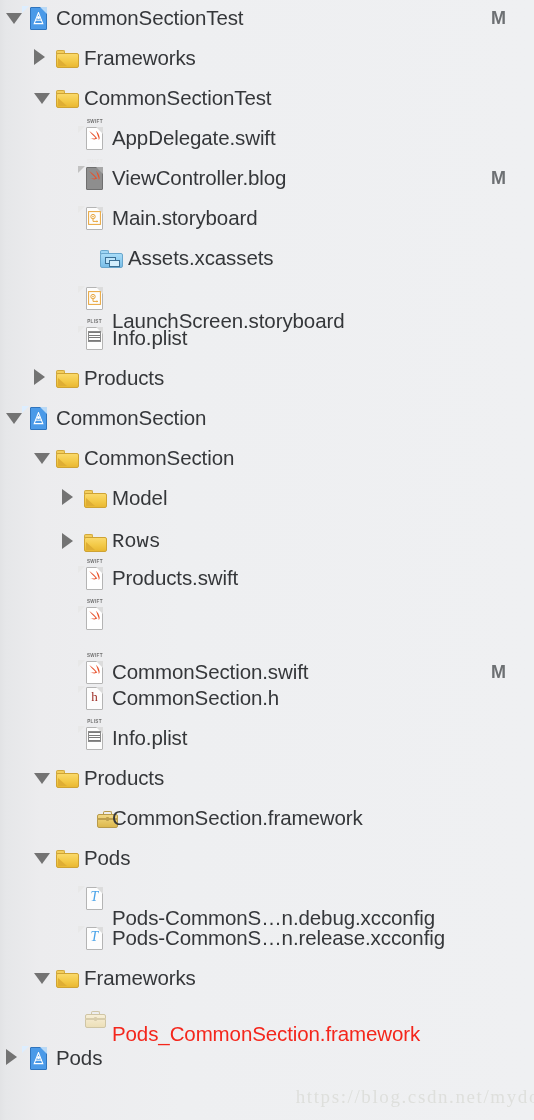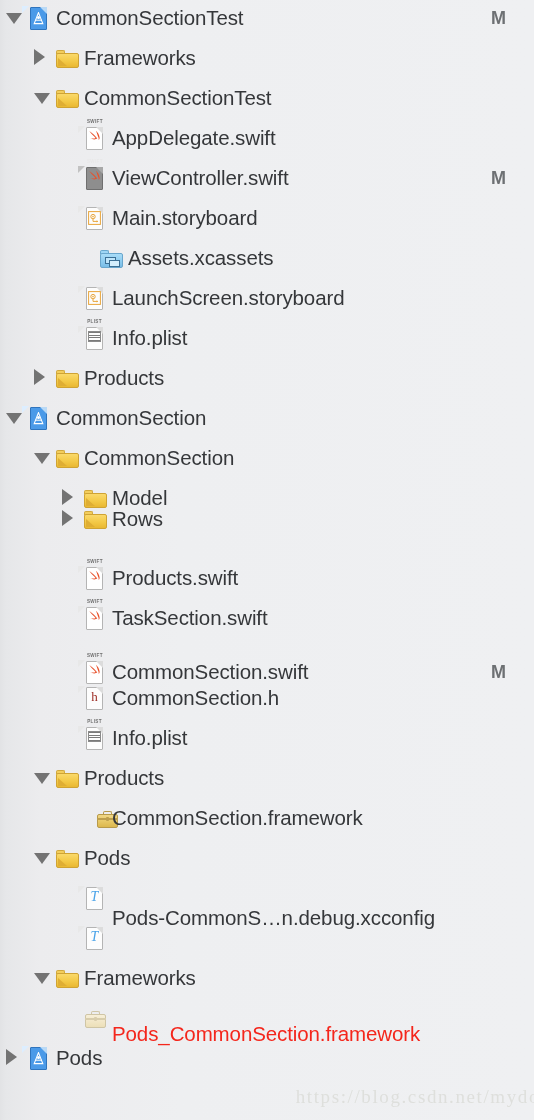--- a/index.html
+++ b/index.html
@@ -331,21 +331,21 @@
             <path d="M1.3 1.1 C4.5 3.4 7.2 5.6 9.3 8.6 C7.4 9.8 4.3 9.6 2.1 8.1 C4.6 9.0 6.6 8.6 7.6 7.9 C5.6 6.2 3.2 3.6 1.3 1.1 Z" fill="#e8502a"></path>
             <path d="M8.0 0.8 C9.9 2.6 11.4 5.0 11.6 7.6 C11.7 8.8 11.3 9.6 10.6 10.1 C10.9 9.0 10.6 7.6 9.9 6.2 C9.2 4.3 8.6 2.4 8.0 0.8 Z" fill="#e8502a"></path>
           </svg><span class="tag">SWIFT</span></span></span>
       <span class="label" style="left: 112px;">AppDelegate.swift</span>
     </div>
     <div class="row" style="top: 158px;">
       <span class="icon" style="left: 84px;"><span class="ic swift dim"><span class="doc"></span><span class="doc-fold"></span><svg class="bird" viewBox="0 0 13 11">
             <path d="M1.3 1.1 C4.5 3.4 7.2 5.6 9.3 8.6 C7.4 9.8 4.3 9.6 2.1 8.1 C4.6 9.0 6.6 8.6 7.6 7.9 C5.6 6.2 3.2 3.6 1.3 1.1 Z" fill="#e8502a"></path>
             <path d="M8.0 0.8 C9.9 2.6 11.4 5.0 11.6 7.6 C11.7 8.8 11.3 9.6 10.6 10.1 C10.9 9.0 10.6 7.6 9.9 6.2 C9.2 4.3 8.6 2.4 8.0 0.8 Z" fill="#e8502a"></path>
           </svg><span class="tag">SWIFT</span></span></span>
-      <span class="label" style="left: 112px;">ViewController.swift</span>
+      <span class="label" style="left: 112px;">ViewController.blog</span>
       <span class="status">M</span>
     </div>
     <div class="row" style="top: 198px;">
       <span class="icon" style="left: 84px;"><span class="ic"><span class="doc"></span><span class="doc-fold"></span><svg class="sb-glyph" viewBox="0 0 13 14">
             <rect x="0.6" y="0.6" width="11.8" height="12.8" fill="none" stroke="#e8a53b" stroke-width="1"></rect>
             <circle cx="5" cy="5.6" r="2.2" fill="none" stroke="#e8a53b" stroke-width="1"></circle>
             <circle cx="5" cy="5.6" r="0.8" fill="#e8a53b"></circle>
             <path d="M5 7.8 L5 10.4 L9.8 10.4" fill="none" stroke="#e8a53b" stroke-width="1"></path>
             <path d="M8.6 9.2 L10.2 10.4 L8.6 11.6 Z" fill="#e8a53b"></path>
           </svg></span></span>
@@ -362,21 +362,21 @@
       <span class="label" style="left: 112px;">Assets.xcassets</span>
     </div>
     <div class="row" style="top: 278px;">
       <span class="icon" style="left: 84px;"><span class="ic"><span class="doc"></span><span class="doc-fold"></span><svg class="sb-glyph" viewBox="0 0 13 14">
             <rect x="0.6" y="0.6" width="11.8" height="12.8" fill="none" stroke="#e8a53b" stroke-width="1"></rect>
             <circle cx="5" cy="5.6" r="2.2" fill="none" stroke="#e8a53b" stroke-width="1"></circle>
             <circle cx="5" cy="5.6" r="0.8" fill="#e8a53b"></circle>
             <path d="M5 7.8 L5 10.4 L9.8 10.4" fill="none" stroke="#e8a53b" stroke-width="1"></path>
             <path d="M8.6 9.2 L10.2 10.4 L8.6 11.6 Z" fill="#e8a53b"></path>
           </svg></span></span>
-      <span class="label" style="left: 112px;">LaunchScreen.storyboard</span>
+      <span class="label" style="left: 112px; margin-top: 23px;">LaunchScreen.storyboard</span>
     </div>
     <div class="row" style="top: 318px;">
       <span class="icon" style="left: 84px;"><span class="ic"><span class="doc"></span><span class="doc-fold"></span><span class="plist-lines"></span><span class="tag">PLIST</span></span></span>
       <span class="label" style="left: 112px;">Info.plist</span>
     </div>
     <div class="row" style="top: 358px;">
       <span class="twisty closed" style="left: 34px;"></span>
       <span class="icon" style="left: 56px;"><span class="ic"><span class="folder">
             <span class="tab"></span>
             <span class="body"></span>
@@ -401,41 +401,40 @@
       <span class="label" style="left: 84px;">CommonSection</span>
     </div>
     <div class="row" style="top: 478px;">
       <span class="twisty closed" style="left: 62px;"></span>
       <span class="icon" style="left: 84px;"><span class="ic"><span class="folder">
             <span class="tab"></span>
             <span class="body"></span>
           </span></span></span>
       <span class="label" style="left: 112px;">Model</span>
     </div>
-    <div class="row" style="top: 499px;">
+    <div class="row" style="top: 522px; font-family: Liberation Mono, monospace;">
       <span class="twisty closed" style="left: 62px;"></span>
       <span class="icon" style="left: 84px;"><span class="ic"><span class="folder">
             <span class="tab"></span>
             <span class="body"></span>
           </span></span></span>
       <span class="label" style="left: 112px;">Rows</span>
     </div>
     <div class="row" style="top: 558px;">
       <span class="icon" style="left: 84px;"><span class="ic swift"><span class="doc"></span><span class="doc-fold"></span><svg class="bird" viewBox="0 0 13 11">
             <path d="M1.3 1.1 C4.5 3.4 7.2 5.6 9.3 8.6 C7.4 9.8 4.3 9.6 2.1 8.1 C4.6 9.0 6.6 8.6 7.6 7.9 C5.6 6.2 3.2 3.6 1.3 1.1 Z" fill="#e8502a"></path>
             <path d="M8.0 0.8 C9.9 2.6 11.4 5.0 11.6 7.6 C11.7 8.8 11.3 9.6 10.6 10.1 C10.9 9.0 10.6 7.6 9.9 6.2 C9.2 4.3 8.6 2.4 8.0 0.8 Z" fill="#e8502a"></path>
           </svg><span class="tag">SWIFT</span></span></span>
       <span class="label" style="left: 112px;">Products.swift</span>
     </div>
     <div class="row" style="top: 598px;">
       <span class="icon" style="left: 84px;"><span class="ic swift"><span class="doc"></span><span class="doc-fold"></span><svg class="bird" viewBox="0 0 13 11">
             <path d="M1.3 1.1 C4.5 3.4 7.2 5.6 9.3 8.6 C7.4 9.8 4.3 9.6 2.1 8.1 C4.6 9.0 6.6 8.6 7.6 7.9 C5.6 6.2 3.2 3.6 1.3 1.1 Z" fill="#e8502a"></path>
             <path d="M8.0 0.8 C9.9 2.6 11.4 5.0 11.6 7.6 C11.7 8.8 11.3 9.6 10.6 10.1 C10.9 9.0 10.6 7.6 9.9 6.2 C9.2 4.3 8.6 2.4 8.0 0.8 Z" fill="#e8502a"></path>
           </svg><span class="tag">SWIFT</span></span></span>
-      <span class="label" style="left: 112px;">TaskSection.swift</span>
     </div>
     <div class="row" style="top: 652px;">
       <span class="icon" style="left: 84px;"><span class="ic swift"><span class="doc"></span><span class="doc-fold"></span><svg class="bird" viewBox="0 0 13 11">
             <path d="M1.3 1.1 C4.5 3.4 7.2 5.6 9.3 8.6 C7.4 9.8 4.3 9.6 2.1 8.1 C4.6 9.0 6.6 8.6 7.6 7.9 C5.6 6.2 3.2 3.6 1.3 1.1 Z" fill="#e8502a"></path>
             <path d="M8.0 0.8 C9.9 2.6 11.4 5.0 11.6 7.6 C11.7 8.8 11.3 9.6 10.6 10.1 C10.9 9.0 10.6 7.6 9.9 6.2 C9.2 4.3 8.6 2.4 8.0 0.8 Z" fill="#e8502a"></path>
           </svg><span class="tag">SWIFT</span></span></span>
       <span class="label" style="left: 112px;">CommonSection.swift</span>
       <span class="status">M</span>
     </div>
     <div class="row" style="top: 678px;">
@@ -470,20 +469,21 @@
             <span class="body"></span>
           </span></span></span>
       <span class="label" style="left: 84px;">Pods</span>
     </div>
     <div class="row" style="top: 878px;">
       <span class="icon" style="left: 84px;"><span class="ic"><span class="doc"></span><span class="doc-fold"></span><span class="t-glyph">T</span></span></span>
       <span class="label" style="left: 112px; margin-top: 20px;">Pods-CommonS…n.debug.xcconfig</span>
     </div>
     <div class="row" style="top: 918px;">
       <span class="icon" style="left: 84px;"><span class="ic"><span class="doc"></span><span class="doc-fold"></span><span class="t-glyph">T</span></span></span>
+      <span class="label" style="left: 112px;">Pods-CommonS…n.release.xcconfig</span>
     </div>
     <div class="row" style="top: 958px;">
       <span class="twisty" style="left: 34px;"></span>
       <span class="icon" style="left: 56px;"><span class="ic"><span class="folder">
             <span class="tab"></span>
             <span class="body"></span>
           </span></span></span>
       <span class="label" style="left: 84px;">Frameworks</span>
     </div>
     <div class="row" style="top: 998px;">

